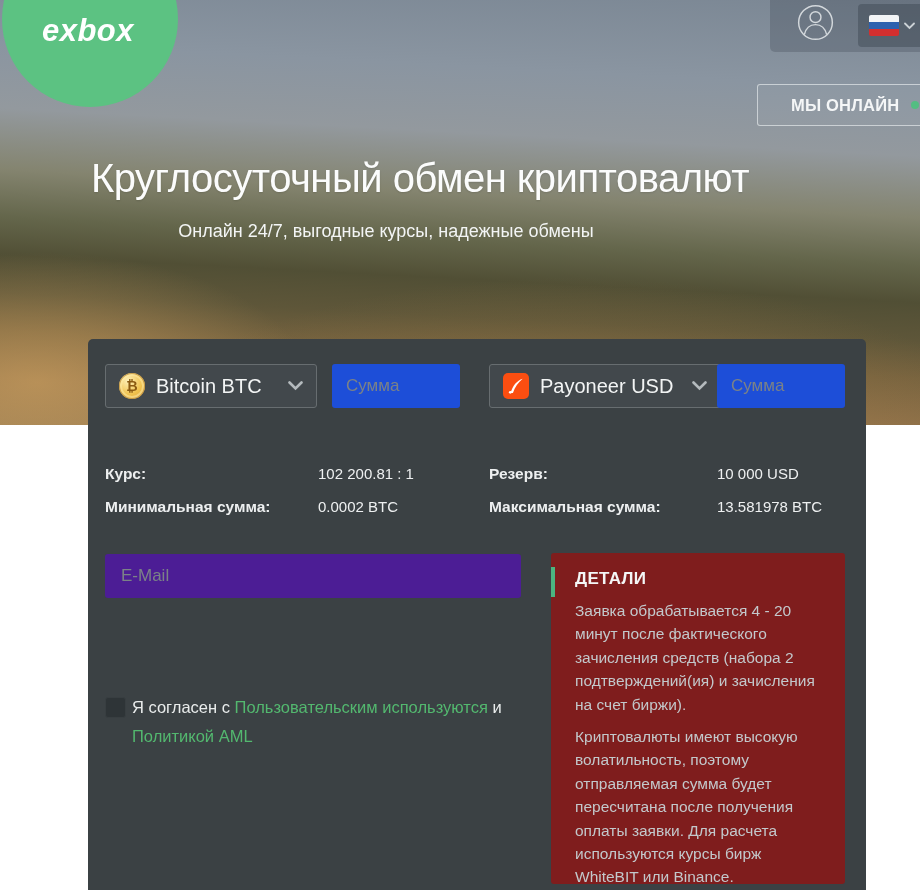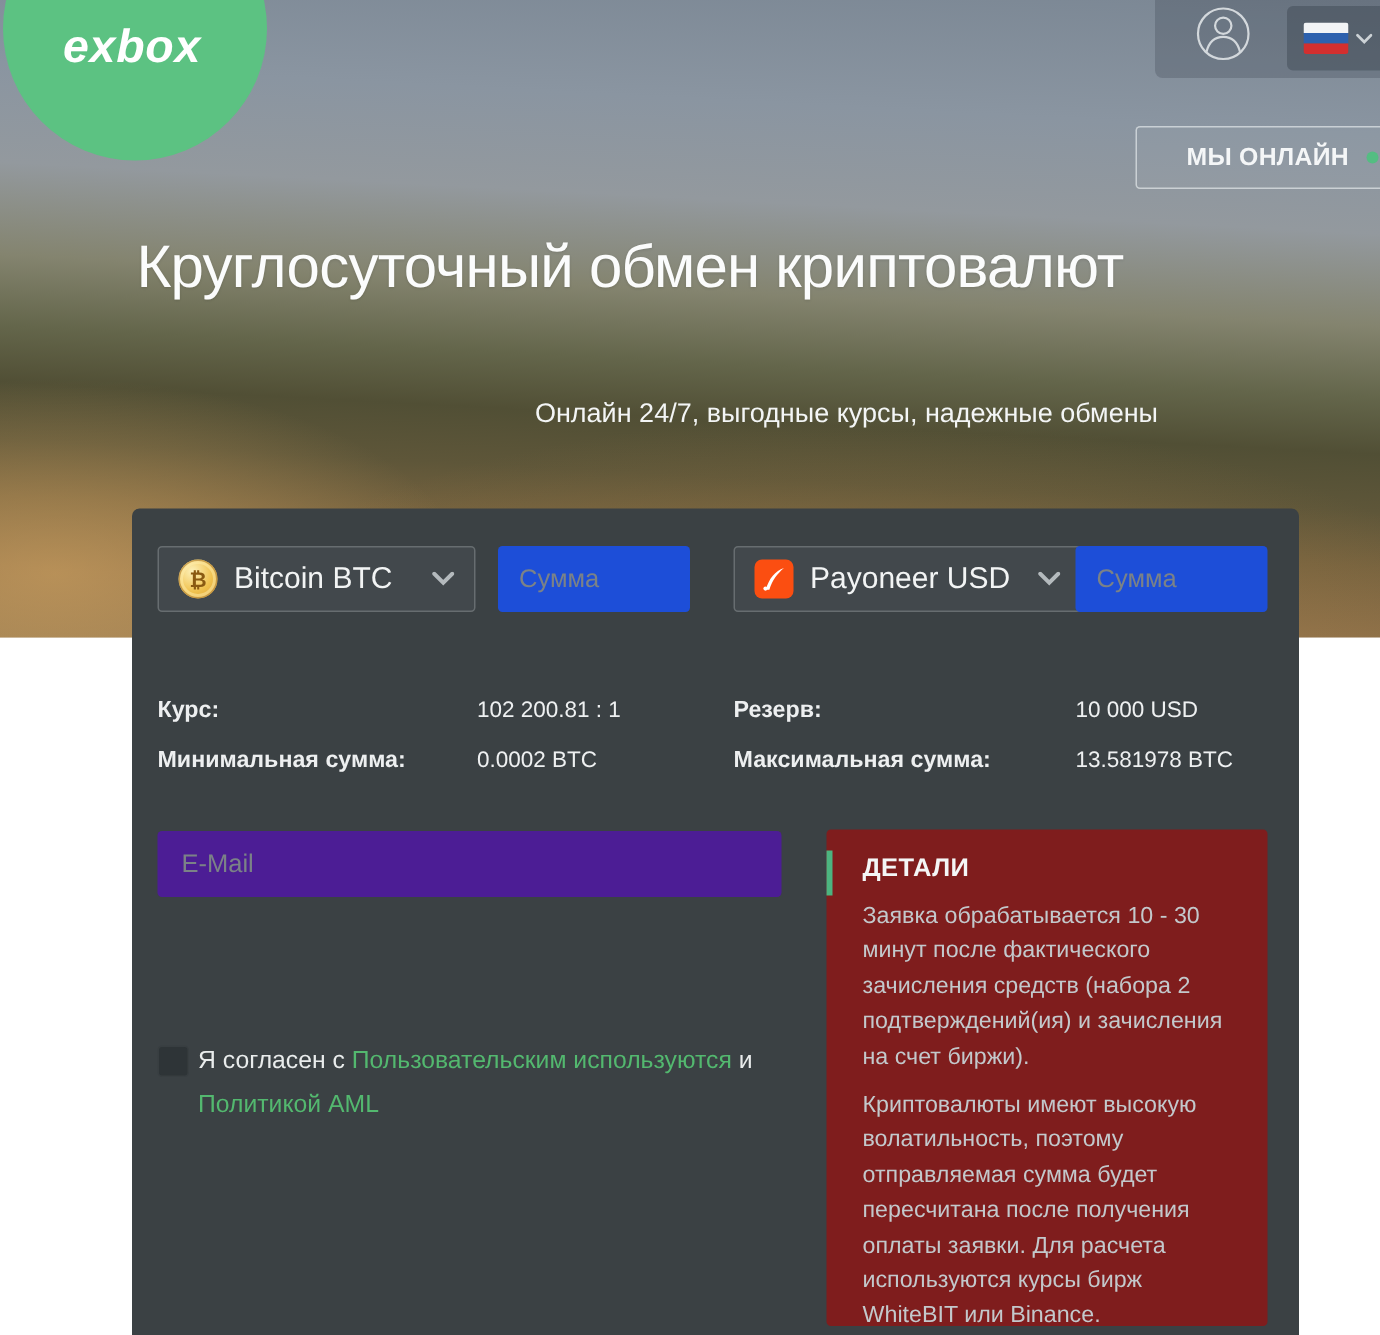--- a/index.html
+++ b/index.html
@@ -69,22 +69,22 @@
     margin-left:12px; display:inline-block;
   }
 
   
   h1.hero-title {
     position:absolute; left:0; top:156px; width:840px; text-align:center;
     color:#fbfcfc; font-size:40px; font-weight:400; letter-spacing:-0.5px;
     text-shadow:0 1px 2px rgba(0,0,0,0.12);
   }
   p.hero-sub {
-    position:absolute; left:0; top:221px; width:772px; text-align:right;
-    color:#f3f5f5; font-size:18px; font-weight:400;margin-top:44px;
+    position:absolute; left:0; top:221px; width:772px; text-align:center;
+    color:#f3f5f5; font-size:18px; font-weight:400;
   }
 
   
   .panel {
     position:absolute; left:88px; top:339px; width:778px; height:551px;
     background:#3b4144; border-radius:5px 5px 0 0;
   }
 
   .select {
     position:absolute; height:44px; top:25px;
@@ -248,19 +248,19 @@
 
     <input class="text-input email-input" placeholder="E-Mail" style="">
 
     <div class="checkbox"></div>
     <div class="agreement"><span>Я согласен с </span><a>Пользовательским используются</a><span> и </span><a>Политикой AML</a></div>
 
     <div class="details">
       <i class="accent"></i>
       <h3>ДЕТАЛИ</h3>
       <div class="body">
-        <p>Заявка обрабатывается 10 - 30 минут после фактического зачисления средств (набора 2 подтверждений(ия) и зачисления на счет биржи).</p>
+        <p>Заявка обрабатывается 4 - 20 минут после фактического зачисления средств (набора 2 подтверждений(ия) и зачисления на счет биржи).</p>
         <p>Криптовалюты имеют высокую волатильность, поэтому отправляемая сумма будет пересчитана после получения оплаты заявки. Для расчета используются курсы бирж WhiteBIT или Binance.</p>
       </div>
     </div>
 
   </div>
 </div>
 
 </body></html>

